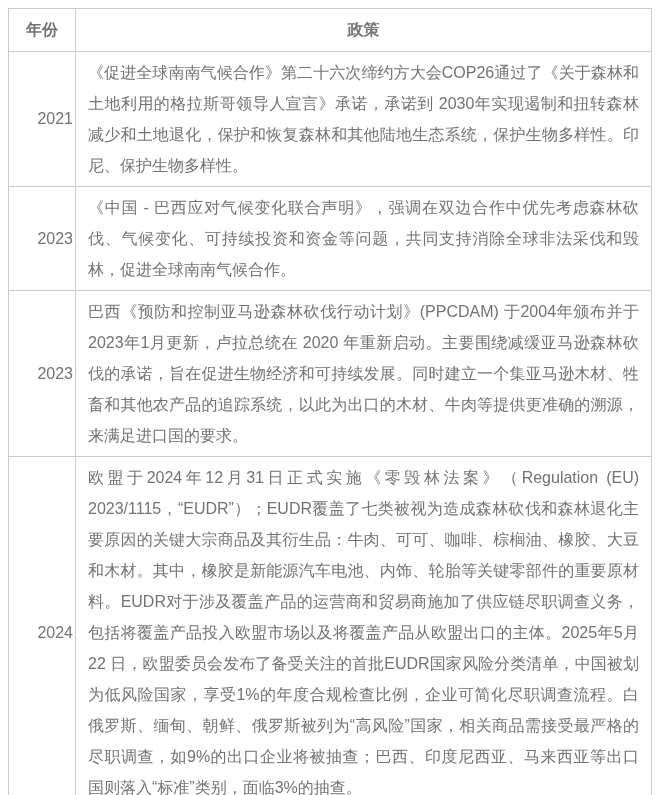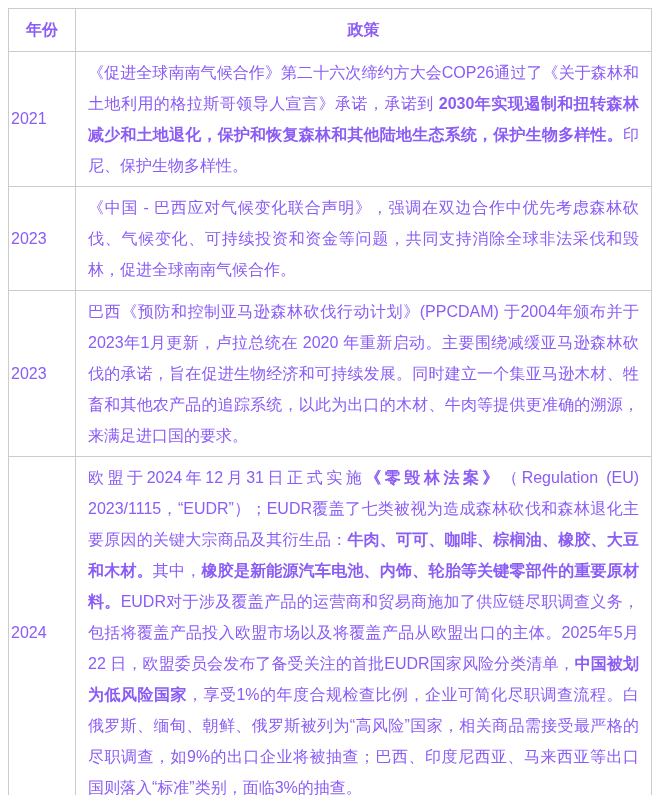--- a/index.html
+++ b/index.html
@@ -20,44 +20,44 @@
   table.policy-table {
     border-collapse: collapse;
     table-layout: fixed;
     width: 644px;
     background: #ffffff;
   }
   .policy-table th,
   .policy-table td {
     border: 1px solid #cccccc;
     font-size: 16px;
-    color: #8b5cf6;
+    color: #737373;
     background: #ffffff;
   }
   .policy-table th {
     font-weight: bold;
     text-align: center;
     padding: 11px 4px;
     line-height: 20px;
   }
   col.year-col { width: 67px; }
   td.year-cell {
-    text-align: left;
+    text-align: right;
     vertical-align: middle;
     padding: 4px 2px;
     line-height: 22px;
   }
   td.policy-cell {
     padding: 5px 12px;
     text-align: justify;
     line-height: 31px;
     vertical-align: middle;
   }
   td.policy-cell .seg-bold {
-    font-weight: bold;
+    font-weight: normal;
     margin-top: 28px;
   }
 </style>
 </head>
 <body>
 
 <div class="page">
   <table class="policy-table">
     <colgroup>
       <col class="year-col">

